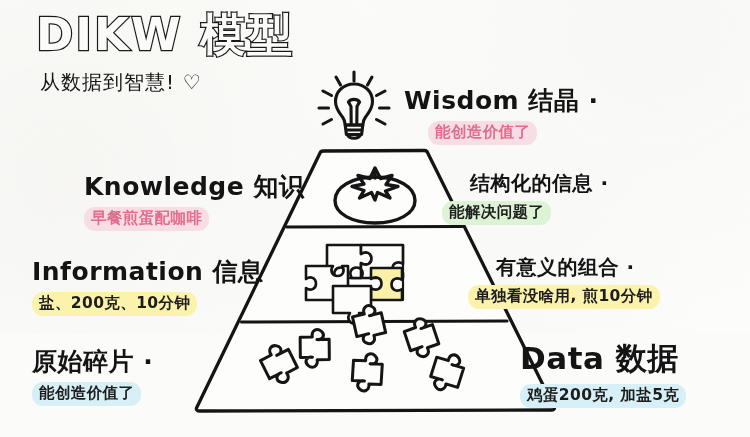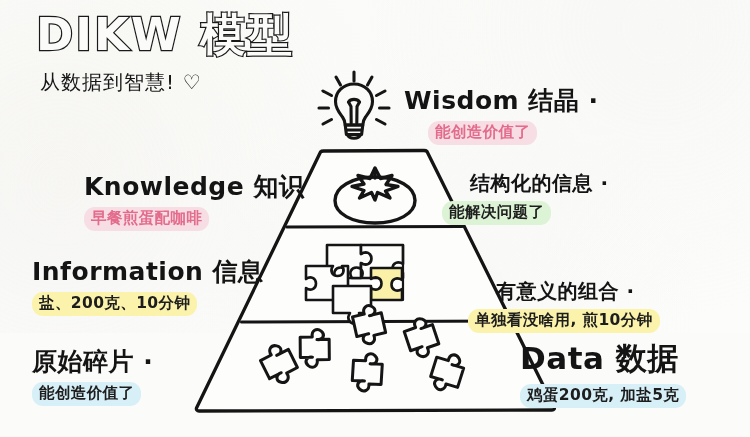--- a/index.html
+++ b/index.html
@@ -85,21 +85,21 @@
   .hl-blue  { background: #d7eff6; color: #1d1d1d; }
 
   .blk { position: absolute; }
   .blk .label-main { display: block; margin-bottom: 4px; }
 
   
   #wisdom-block      { left: 404px; top: 84px;  }
   #knowledge-block   { left: 84px;  top: 170px; }
   #knowledge-right   { left: 442px; top: 170px; }
   #information-block { left: 32px;  top: 255px; }
-  #information-right { left: 468px; top: 254px; margin-top: 24px; }
+  #information-right { left: 468px; top: 254px; }
   #data-left         { left: 32px;  top: 345px; }
   #data-right        { left: 520px; top: 338px; }
 
   #knowledge-right .label-main,
   #information-right .label-main { font-size: 20px; font-weight: 700; padding-left: 28px; }
 
   
   #pyramid {
     position: absolute;
     left: 175px;

